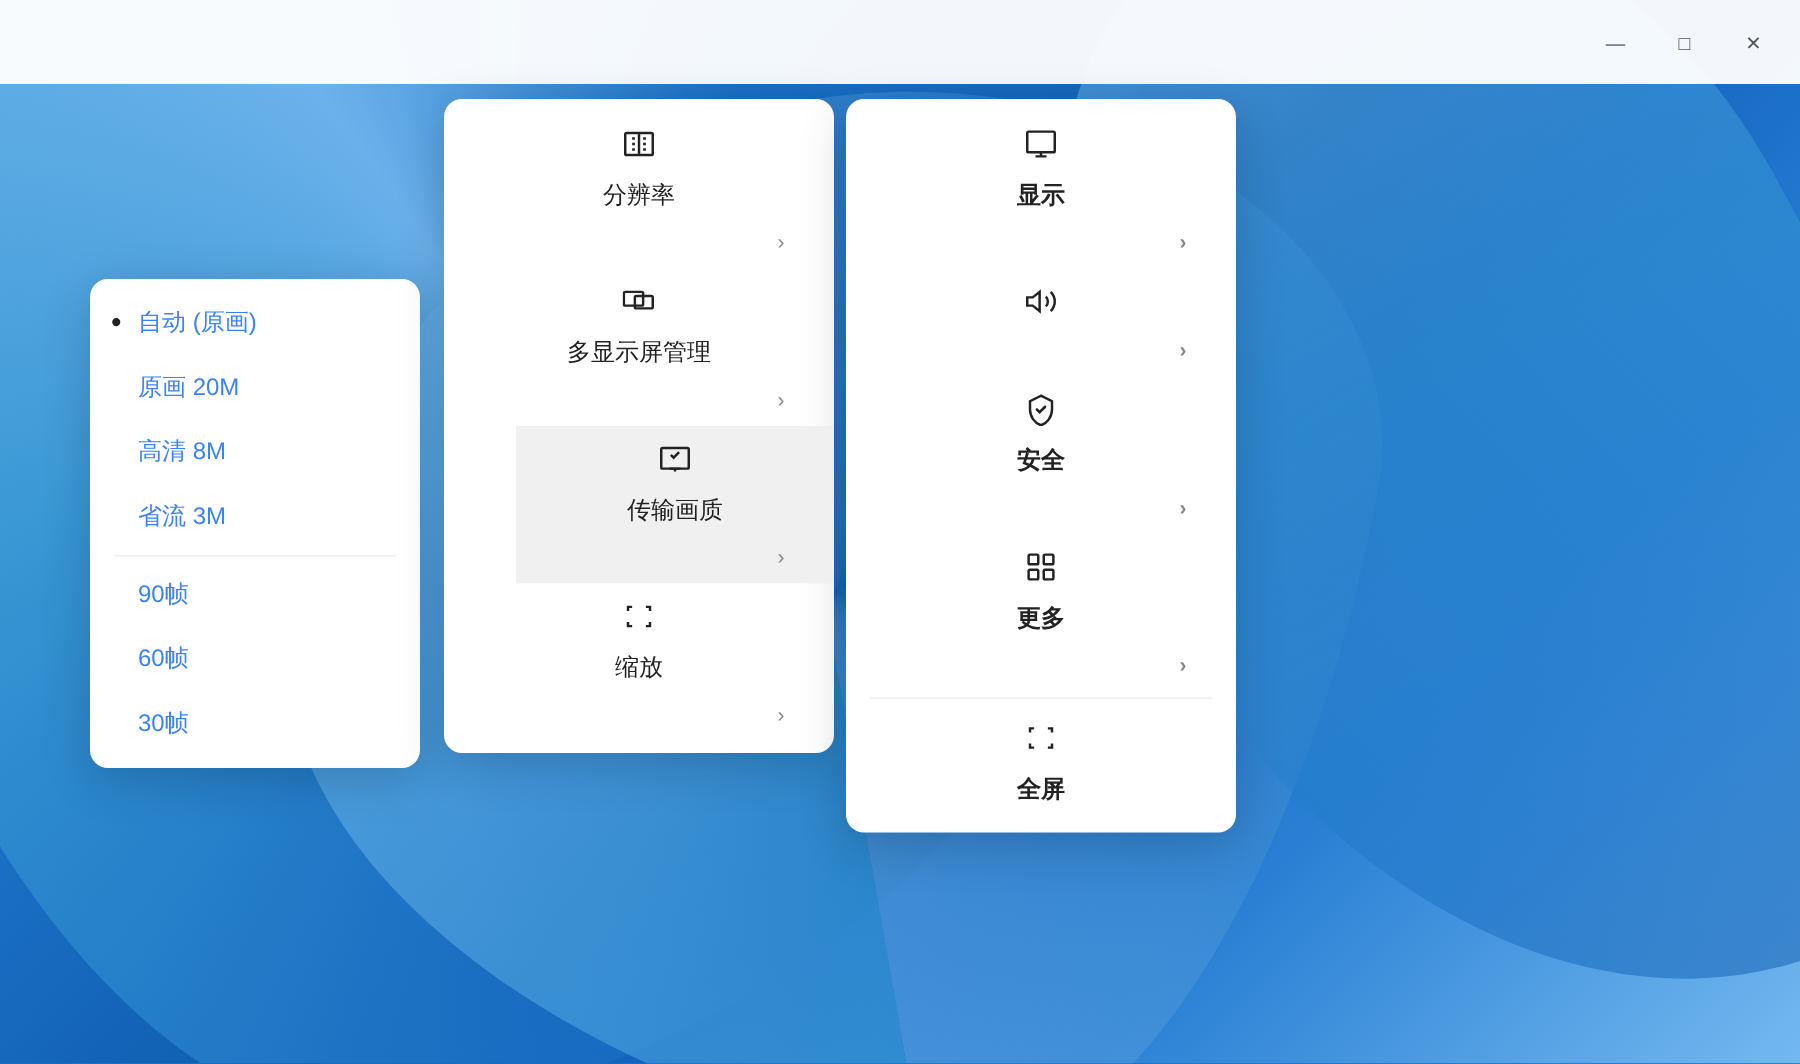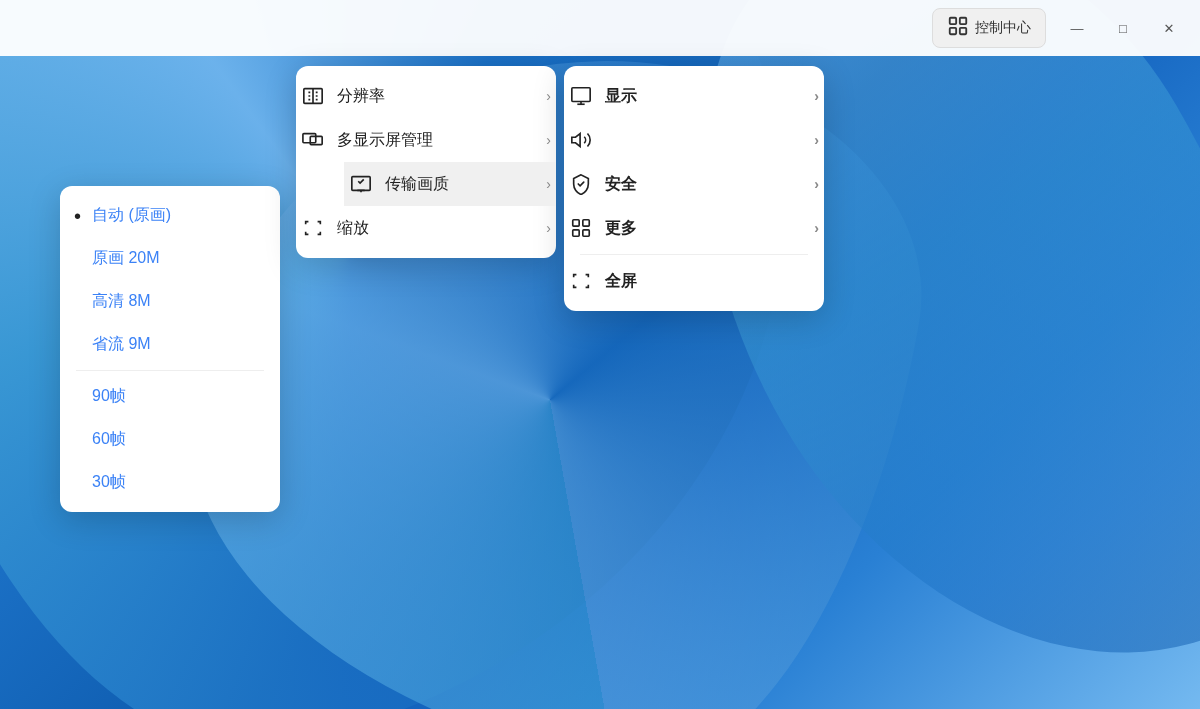--- a/index.html
+++ b/index.html
@@ -140,27 +140,28 @@
       border-radius: 12px;
       box-shadow: 0 8px 32px rgba(0,0,0,0.18);
       padding: 8px 0;
       min-width: 260px;
       font-weight: bold;
     }
 
     .menu-item {
       display: flex;
       align-items: center;
-      padding: 10px 5px;
+      padding: 10px 33px;
       cursor: pointer;
       font-size: 16px;
       color: #222;
       position: relative;
       gap: 12px;
       white-space: nowrap;
+      flex-direction: column;
     }
 
     .menu-item.active-highlighted {
       background: #f0f0f0;
       margin-left: 48px;
     }
 
     .menu-item .icon {
       width: 24px;
       height: 24px;
@@ -214,31 +215,20 @@
 </head>
 <body>
 
 <div class="wallpaper">
   <div class="swirl swirl-1"></div>
   <div class="swirl swirl-2"></div>
   <div class="swirl swirl-3"></div>
 </div>
 
 <div class="titlebar">
-  <button class="control-center-btn">
-    <span class="titlebar-icon">
-      <svg viewBox="0 0 24 24" fill="none" stroke="currentColor" stroke-width="2" width="18" height="18">
-        <rect x="3" y="3" width="7" height="7" rx="1"></rect>
-        <rect x="14" y="3" width="7" height="7" rx="1"></rect>
-        <rect x="3" y="14" width="7" height="7" rx="1"></rect>
-        <rect x="14" y="14" width="7" height="7" rx="1"></rect>
-      </svg>
-    </span>
-    <span>控制中心</span>
-  </button>
   <div class="window-controls">
     <div class="win-btn">—</div>
     <div class="win-btn">□</div>
     <div class="win-btn close">✕</div>
   </div>
 </div>
 
 <div class="menus-wrapper">
 
   <div class="submenu-quality">
@@ -246,21 +236,21 @@
     <div class="quality-item has-bullet">
       <span>自动 (原画)</span>
     </div>
     <div class="quality-item">
       <span>原画 20M</span>
     </div>
     <div class="quality-item">
       <span>高清 8M</span>
     </div>
     <div class="quality-item">
-      <span>省流 9M</span>
+      <span>省流 3M</span>
     </div>
 
     <div class="menu-separator"></div>
 
     <div class="quality-item">
       <span>90帧</span>
     </div>
     <div class="quality-item">
       <span>60帧</span>
     </div>

